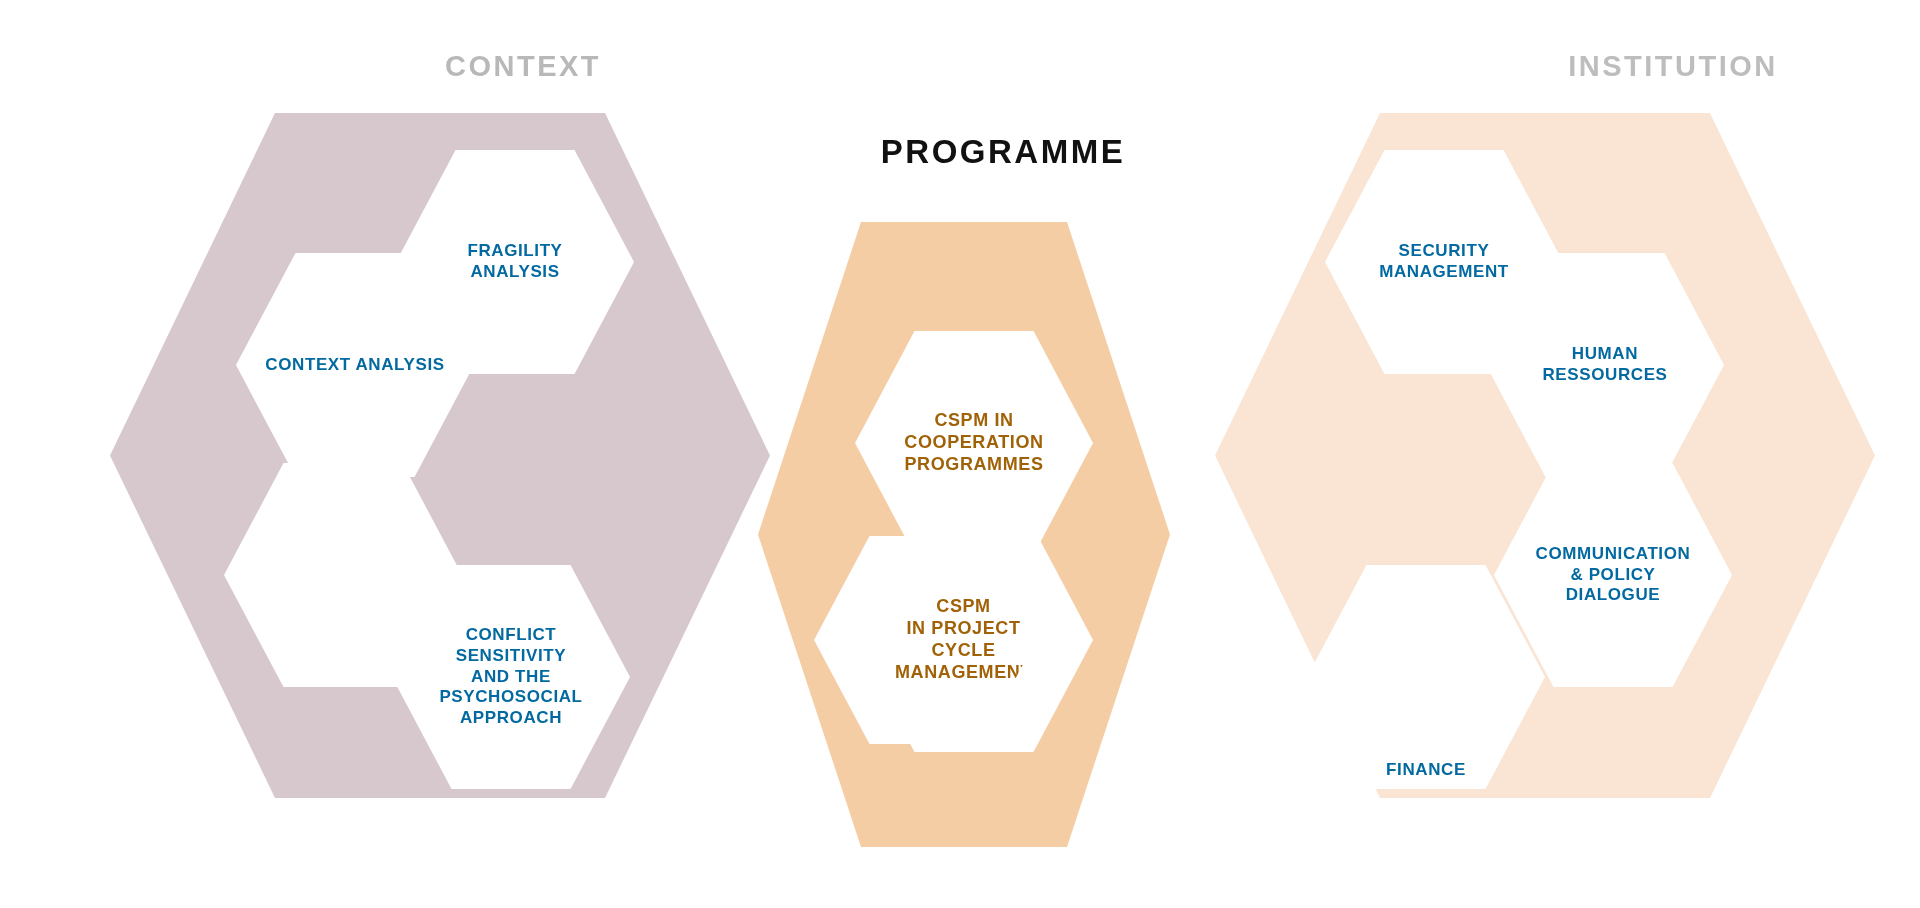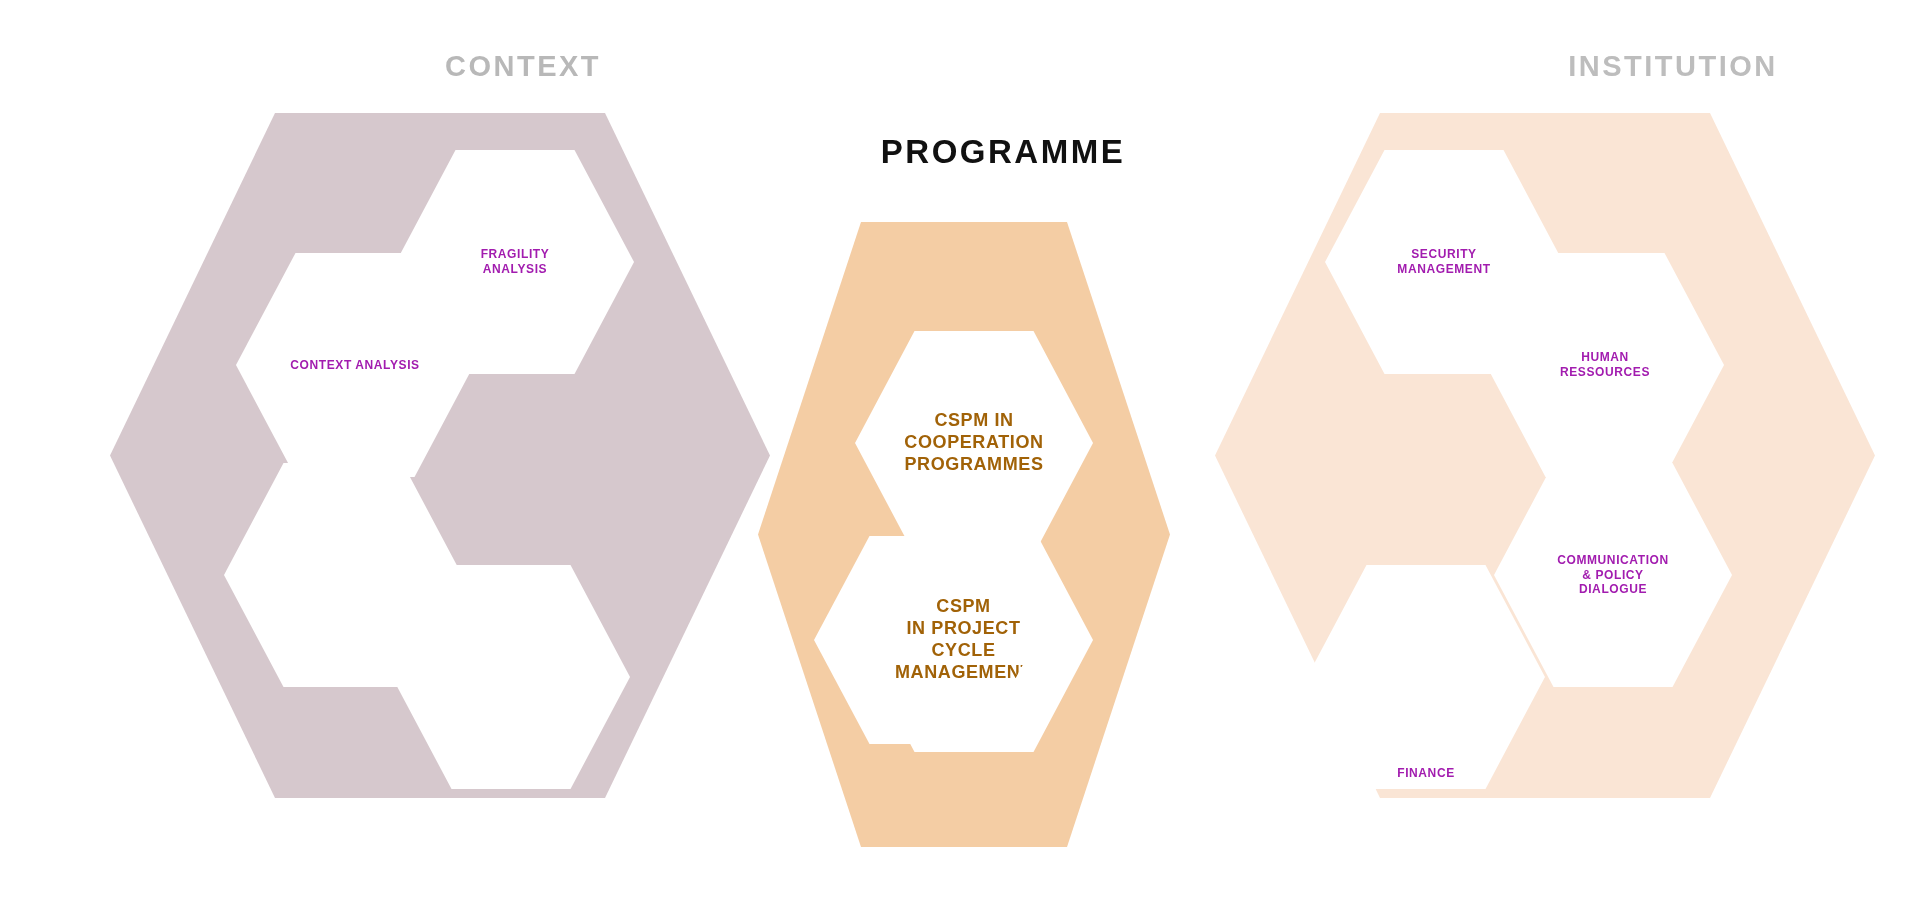--- a/index.html
+++ b/index.html
@@ -68,21 +68,21 @@
   .hex-big { z-index: 1; }
   .hex-big.context     { background: #d6c8cd; }
   .hex-big.programme   { background: #f4cda4; }
   .hex-big.institution { background: #fae5d5; }
 
   
   .hex-inner {
     background: #ffffff;
     z-index: 3;
   }
-  .hex-inner .hex-label { color: #a21caf; font-size: 12px; }
+  .hex-inner .hex-label { color: #0369a1; font-size: 17px; }
   .hex-inner.dark .hex-label { color: #a16207; font-size: 18px; }
 
   
   .hex-gap {
     position: absolute;
     clip-path: polygon(25% 0%, 75% 0%, 100% 50%, 75% 100%, 25% 100%, 0% 50%);
     background: #ffffff;
     z-index: 2;
   }
 </style>
@@ -106,20 +106,23 @@
 
   <div class="hex hex-inner" style="left:404px; top:158px; width:222px; height:208px;">
     <div class="hex-label">FRAGILITY<br>ANALYSIS</div>
   </div>
 
   <div class="hex hex-inner" style="left:244px; top:261px; width:222px; height:208px;">
     <div class="hex-label">CONTEXT ANALYSIS</div>
   </div>
 
 
+  <div class="hex hex-inner" style="left:400px; top:573px; width:222px; height:208px;">
+    <div class="hex-label">CONFLICT<br>SENSITIVITY<br>AND THE<br>PSYCHOSOCIAL<br>APPROACH</div>
+  </div>
 
   <div class="hex hex-big institution" style="left:1215px; top:113px; width:660px; height:685px;"></div>
 
   <div class="hex-gap" style="left:1325px; top:150px; width:238px; height:224px;"></div>
   <div class="hex-gap" style="left:1486px; top:253px; width:238px; height:224px;"></div>
   <div class="hex-gap" style="left:1494px; top:463px; width:238px; height:224px;"></div>
   <div class="hex-gap" style="left:1307px; top:565px; width:238px; height:224px;"></div>
 
   <div class="hex hex-inner" style="left:1333px; top:158px; width:222px; height:208px;">
     <div class="hex-label">SECURITY<br>MANAGEMENT</div>

